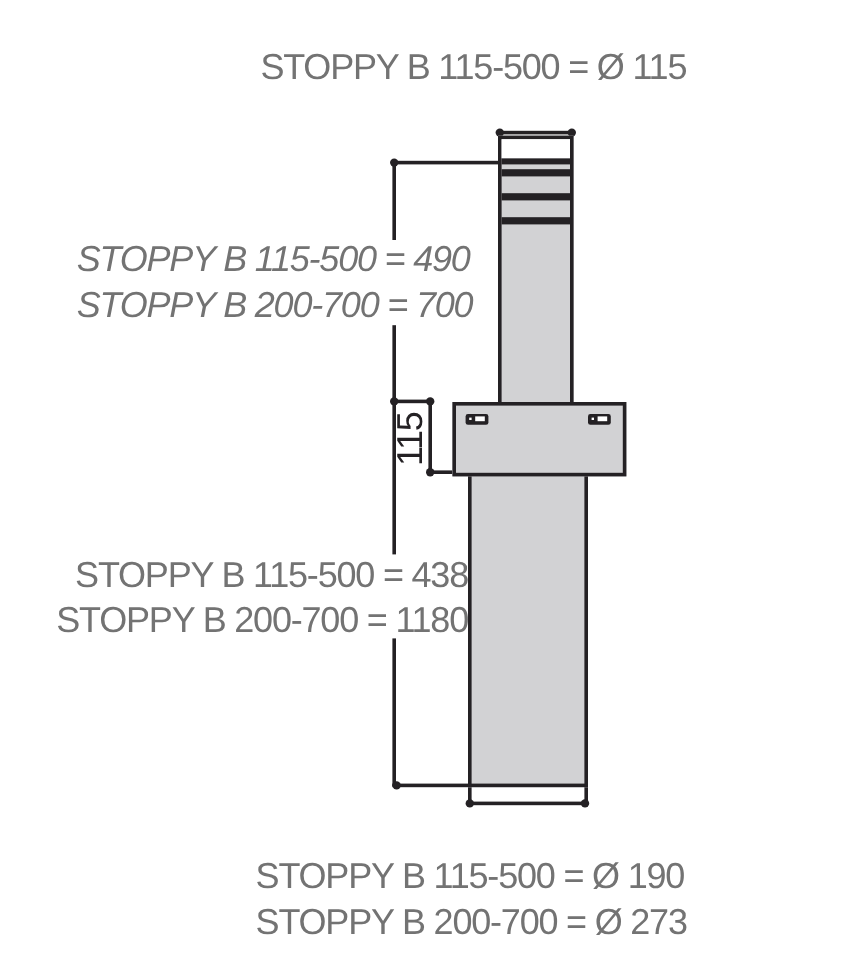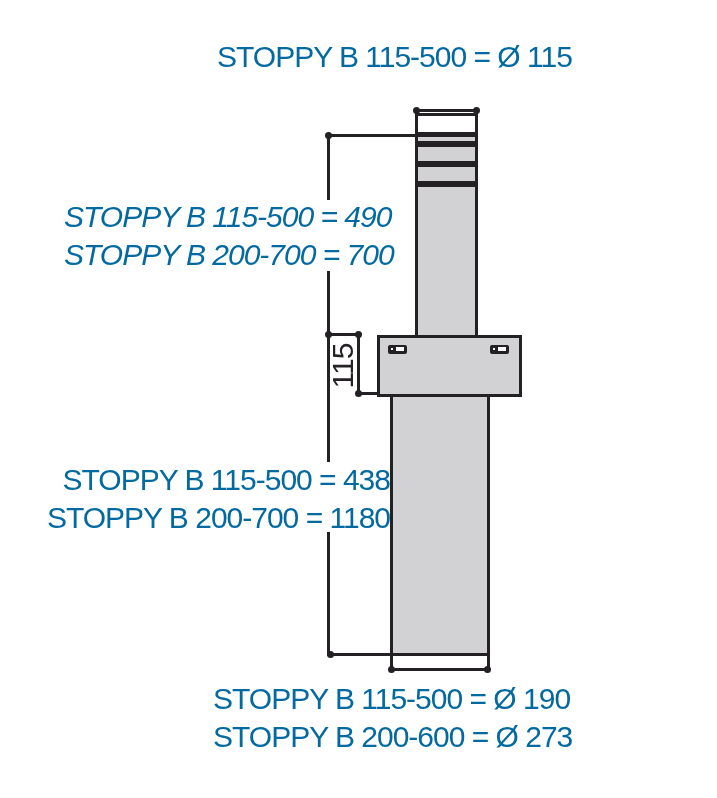--- a/index.html
+++ b/index.html
@@ -11,21 +11,21 @@
     font-family: "Liberation Sans", sans-serif;
     color: #242124;
     overflow: hidden;
   }
   .lbl {
     position: absolute;
     font-size: 30px;
     line-height: 38px;
     letter-spacing: -1px;
     white-space: nowrap;
-    color: #0369a1;
+    color: #737373;
   }
   .lbl.right { text-align: right; }
   .line { position: absolute; background: #242124; }
   .dot {
     position: absolute;
     width: 7px; height: 7px;
     border-radius: 50%;
     background: #242124;
   }
   .bollard-body {
@@ -103,23 +103,23 @@
   <div class="lbl" style="left:64px; top:198px;font-style:italic;">
     <div>STOPPY B 115-500 = 490</div>
     <div>STOPPY B 200-700 = 700</div>
   </div>
 
   <div class="lbl right" style="left:30px; top:461px; width:360px;">
     <div>STOPPY B 115-500 = 438</div>
     <div>STOPPY B 200-700 = 1180</div>
   </div>
 
-  <div class="lbl" style="left:213px; top:680px;">
+  <div class="lbl" style="left:213px; top:712px;">
     <div>STOPPY B 115-500 = Ø 190</div>
-    <div>STOPPY B 200-600 = Ø 273</div>
+    <div>STOPPY B 200-700 = Ø 273</div>
   </div>
 
   <div class="bollard-body">
     <div class="stripe white" style="top:0; height:16px;"></div>
     <div class="stripe black" style="top:16px; height:5px;"></div>
     <div class="stripe black" style="top:25px; height:6px;"></div>
     <div class="stripe black" style="top:45px; height:6px;"></div>
     <div class="stripe black" style="top:65px; height:6px;"></div>
   </div>
 

